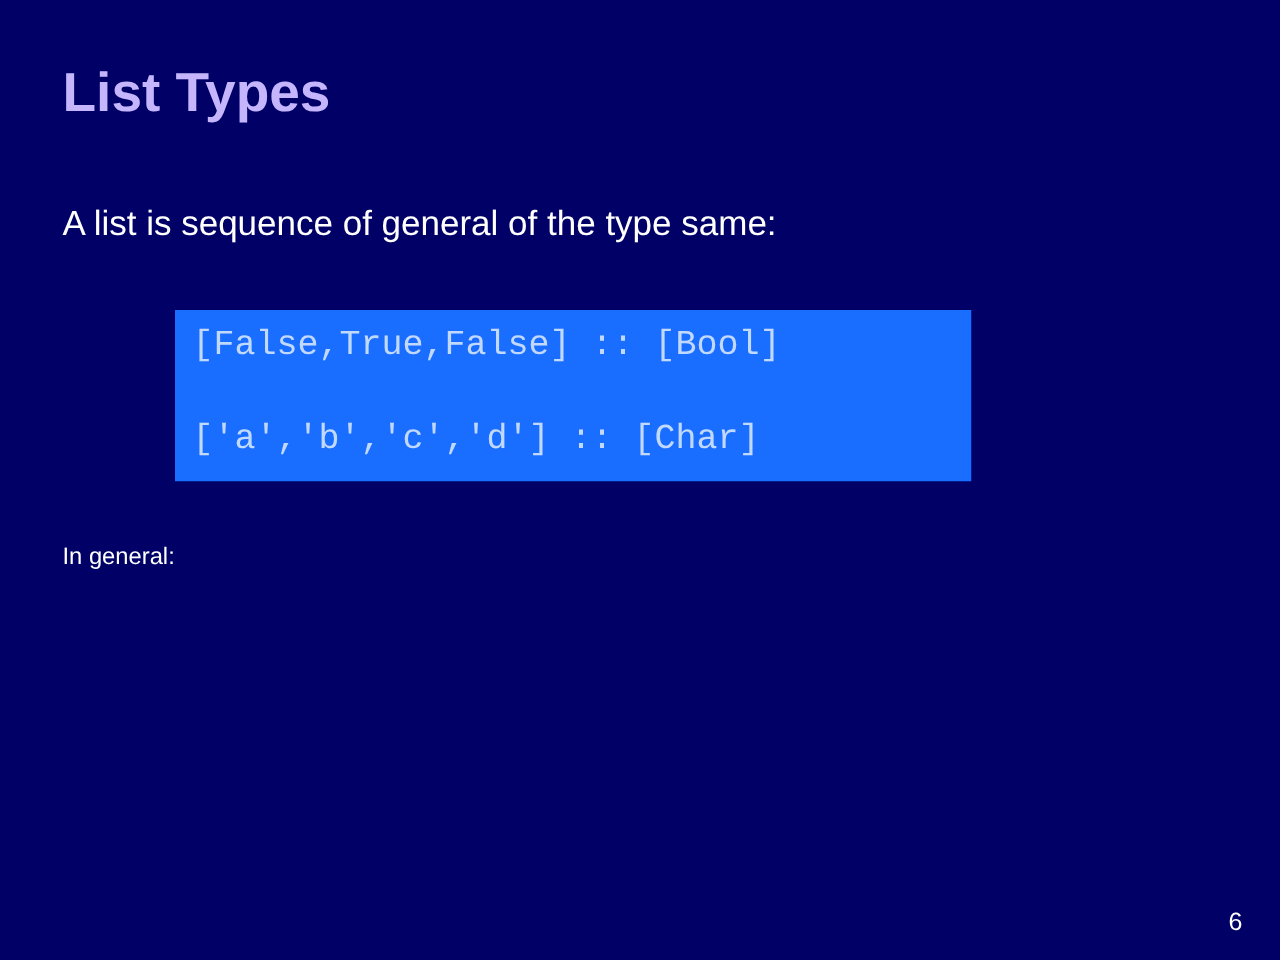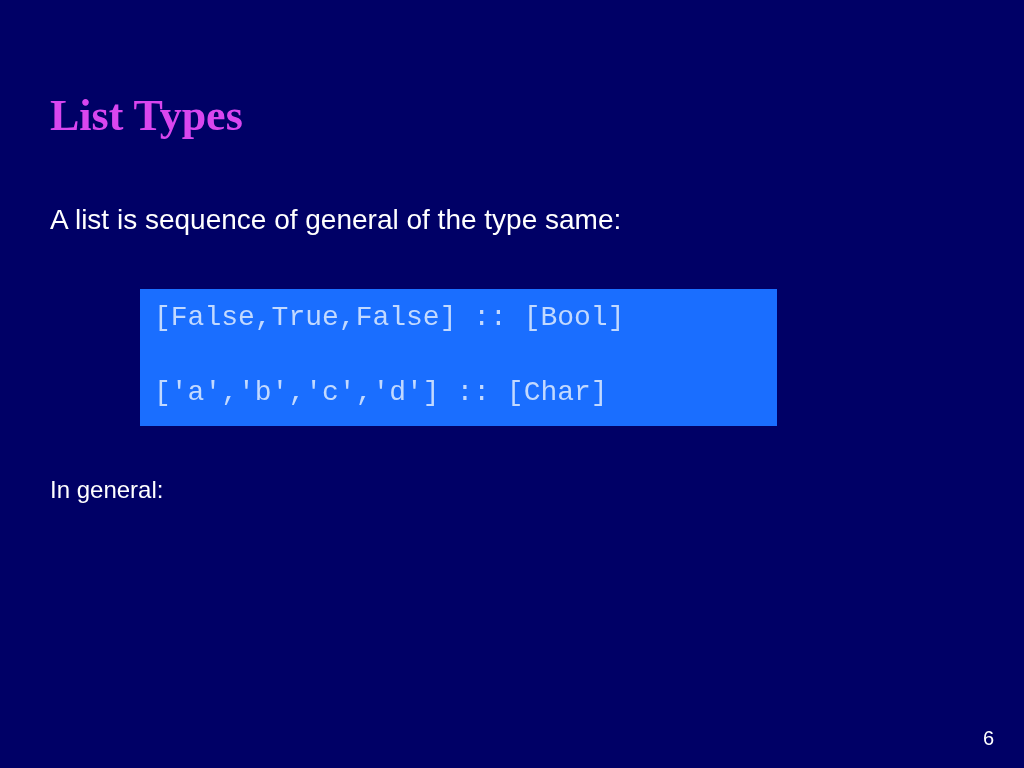--- a/index.html
+++ b/index.html
@@ -11,47 +11,46 @@
     font-family: Verdana, Geneva, sans-serif;
     overflow: hidden;
     position: relative;
   }
   .slide {
     padding: 50px 50px 30px 50px;
     height: 100%;
     position: relative;
   }
   .title {
-    color: #d946ef;
+    color: #c4b5fd;
     font-size: 44px;
     font-weight: bold;
-    font-family: Liberation Serif, serif;
+    font-family: Liberation Sans, sans-serif;
     letter-spacing: 0px;
     margin-bottom: 60px;
-    margin-top: 40px;
   }
   .body-text {
     font-size: 28px;
     color: #ffffff;
     line-height: 1.35;
   }
   .underline { }
   .code-block {
     background: #1a6eff;
     color: #c2d9ff;
     font-family: "Courier New", monospace;
     font-size: 28px;
     padding: 10px 14px 14px 14px;
     margin: 50px 0 50px 90px;
     width: 637px;
     line-height: 1.35;
     white-space: pre;
   }
   .in-general {
-    font-size: 24px;
+    font-size: 19px;
     margin-top: 40px;
     margin-bottom: 50px;
   }
   .indent {
     margin-left: 92px;
     font-size: 28px;
   }
   .page-number {
     position: absolute;
     bottom: 18px;

